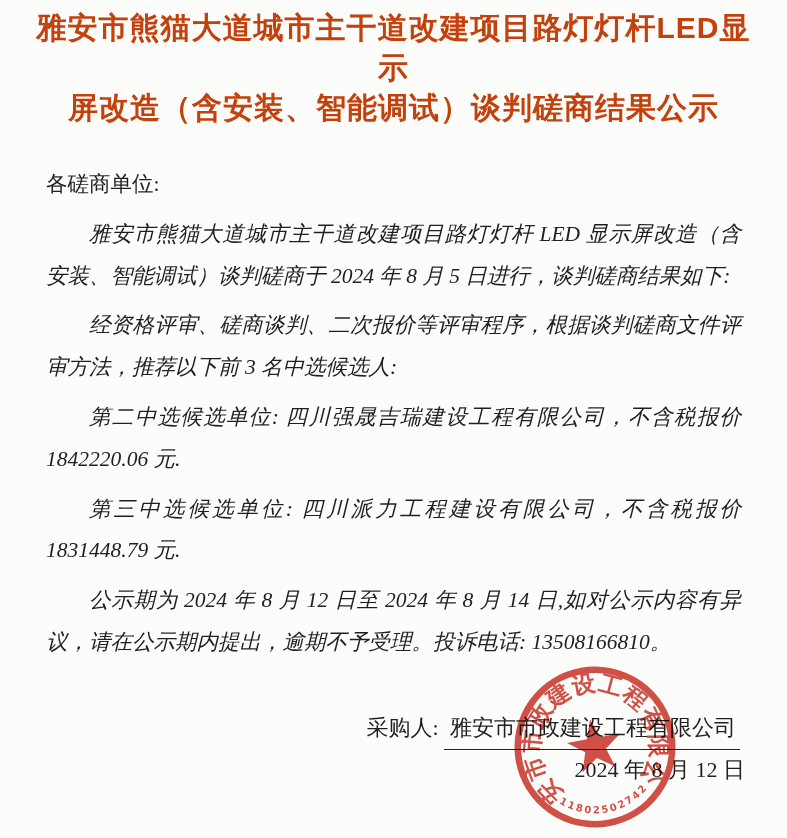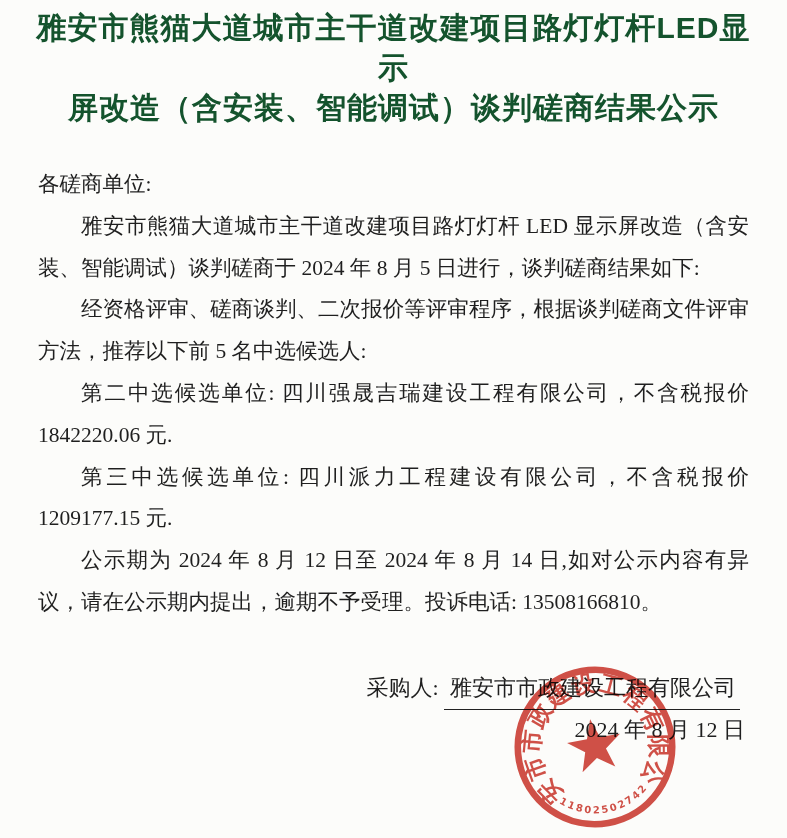--- a/index.html
+++ b/index.html
@@ -16,31 +16,31 @@
     overflow:hidden;
   }
   .title {
     margin:8px 28px 0 28px;
     text-align:center;
     font-family:"Liberation Sans", sans-serif;
     font-weight:700;
     font-size:30px;
     line-height:40px;
     letter-spacing:1px;
-    color:#14532d;
+    color:#c2410c;
   }
   .body-text {
     margin:36px 38px 0 38px;
     font-size:21.5px;
     line-height:41.8px;
     text-align:justify;
     text-justify:inter-character;
   }
-  .body-text p { margin:0; }
-  .body-text p.indent { text-indent:2em; }
+  .body-text p { margin:8px; }
+  .body-text p.indent { text-indent:2em;font-style:italic; }
   .signature {
     margin-top:44px;
     font-size:22px;
     line-height:40px;
     text-align:right;
   }
   .sig-line1 { padding-right:47px; }
   .sig-line2 { padding-right:42px; }
   .sig-company {
     display:inline-block;
@@ -76,23 +76,23 @@
 <div class="page">
 
   <div class="title">
     <div>雅安市熊猫大道城市主干道改建项目路灯灯杆LED显示</div>
     <div>屏改造（含安装、智能调试）谈判磋商结果公示</div>
   </div>
 
   <div class="body-text">
     <p>各磋商单位:</p>
     <p class="indent">雅安市熊猫大道城市主干道改建项目路灯灯杆 LED 显示屏改造（含安装、智能调试）谈判磋商于 2024 年 8 月 5 日进行，谈判磋商结果如下:</p>
-    <p class="indent">经资格评审、磋商谈判、二次报价等评审程序，根据谈判磋商文件评审方法，推荐以下前 5 名中选候选人:</p>
+    <p class="indent">经资格评审、磋商谈判、二次报价等评审程序，根据谈判磋商文件评审方法，推荐以下前 3 名中选候选人:</p>
     <p class="indent">第二中选候选单位: 四川强晟吉瑞建设工程有限公司，不含税报价 1842220.06 元.</p>
-    <p class="indent">第三中选候选单位: 四川派力工程建设有限公司，不含税报价 1209177.15 元.</p>
+    <p class="indent">第三中选候选单位: 四川派力工程建设有限公司，不含税报价 1831448.79 元.</p>
     <p class="indent">公示期为 2024 年 8 月 12 日至 2024 年 8 月 14 日,如对公示内容有异议，请在公示期内提出，逾期不予受理。投诉电话: 13508166810。</p>
   </div>
 
   <div class="signature">
     <div class="sig-line1">
       <span>采购人:</span>
       <span class="sig-company">雅安市市政建设工程有限公司</span>
     </div>
     <div class="sig-line2">2024 年 8 月 12 日</div>
   </div>

